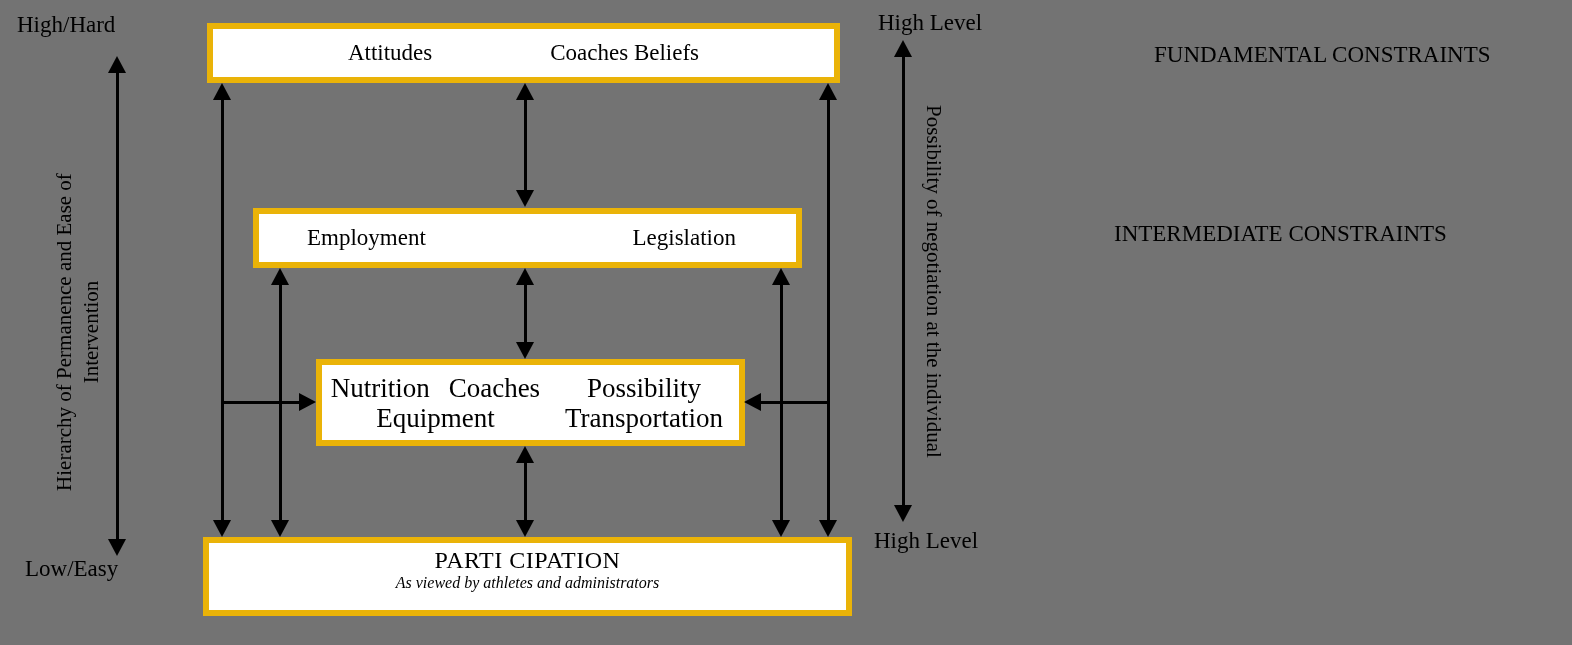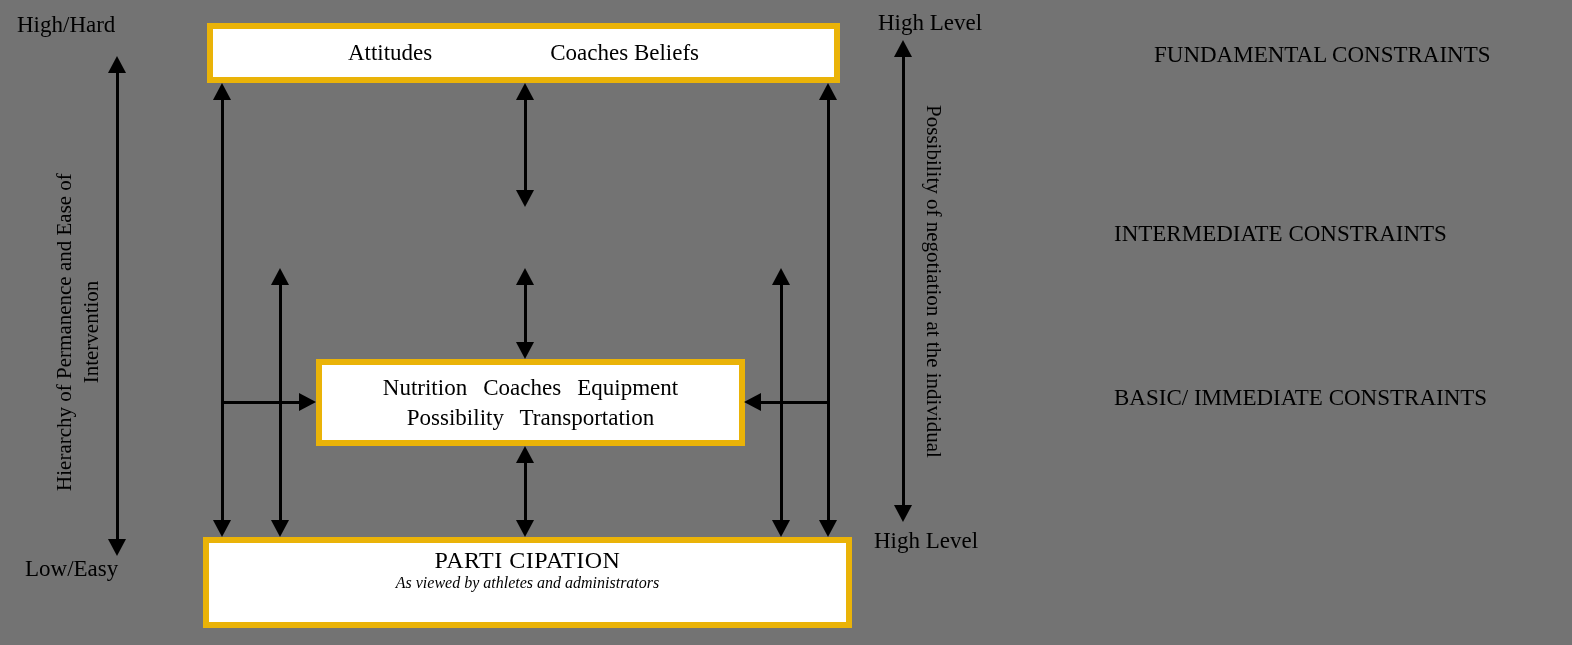--- a/index.html
+++ b/index.html
@@ -5,22 +5,22 @@
   * { margin:0; padding:0; box-sizing:border-box; }
   html,body { background:#ffffff; }
   #canvas {
     position:relative; width:1572px; height:645px; background:#737373;
     font-family:"Liberation Serif","DejaVu Serif",serif; color:#000;
     overflow:hidden;
   }
   .box { position:absolute; border:6px solid #eab308; background:#fff; display:flex; align-items:center; }
   #box-fundamental { left:207px; top:23px; width:633px; height:60px; justify-content:center; gap:118px; font-size:23px; }
   #box-intermediate { left:253px; top:208px; width:549px; height:60px; justify-content:space-between; padding:0 60px 0 48px; font-size:23px; }
-  #box-basic { left:316px; top:359px; width:429px; height:87px; flex-direction:column; justify-content:center; font-size:23px; line-height:30px; word-spacing:0.45em; text-align:center; }
-  #box-participation { left:203px; top:537px; width:649px; height:91px; flex-direction:column; justify-content:flex-start; padding-top:4px; text-align:right; }
+  #box-basic { left:316px; top:359px; width:429px; height:87px; flex-direction:row; justify-content:center; font-size:27px; line-height:30px; word-spacing:0.45em; text-align:center; }
+  #box-participation { left:203px; top:537px; width:649px; height:79px; flex-direction:column; justify-content:flex-start; padding-top:4px; text-align:right; }
   #box-participation .ptitle { font-size:24px; letter-spacing:0.5px; }
   #box-participation .psub { font-size:16px; font-style:italic; }
 
   .lbl { position:absolute; font-size:23px; white-space:nowrap; }
   #lbl-high-hard { left:17px; top:12px; }
   #lbl-low-easy { left:25px; top:556px; }
   #lbl-high-top { left:878px; top:10px; }
   #lbl-high-bottom { left:874px; top:528px; }
   #lbl-fund { left:1114px; top:42px;margin-left:40px; }
   #lbl-inter { left:1114px; top:221px; }
@@ -73,25 +73,28 @@
     <span>Hierarchy of Permanence and Ease of</span>
     <span>Intervention</span>
   </div>
 
   <div class="lbl" id="lbl-high-top">High Level</div>
   <div class="lbl" id="lbl-high-bottom">High Level</div>
   <div class="rot" id="rot-right">Possibility of negotiation at the individual</div>
 
   <div class="lbl" id="lbl-fund">FUNDAMENTAL CONSTRAINTS</div>
   <div class="lbl" id="lbl-inter">INTERMEDIATE CONSTRAINTS</div>
-  <div class="lbl" id="lbl-basic">BASIC/ IMMEDIATE CONSTRAINTS</div>
 
   <div class="box" id="box-fundamental">
     <span>Attitudes</span>
     <span>Coaches Beliefs</span>
+  </div>
+  <div class="box" id="box-intermediate">
+    <span>Employment</span>
+    <span>Legislation</span>
   </div>
   <div class="box" id="box-basic">
     <span>Nutrition Coaches Equipment</span>
     <span>Possibility Transportation</span>
   </div>
   <div class="box" id="box-participation">
     <span class="ptitle">PARTI CIPATION</span>
     <span class="psub">As viewed by athletes and administrators</span>
   </div>
 

